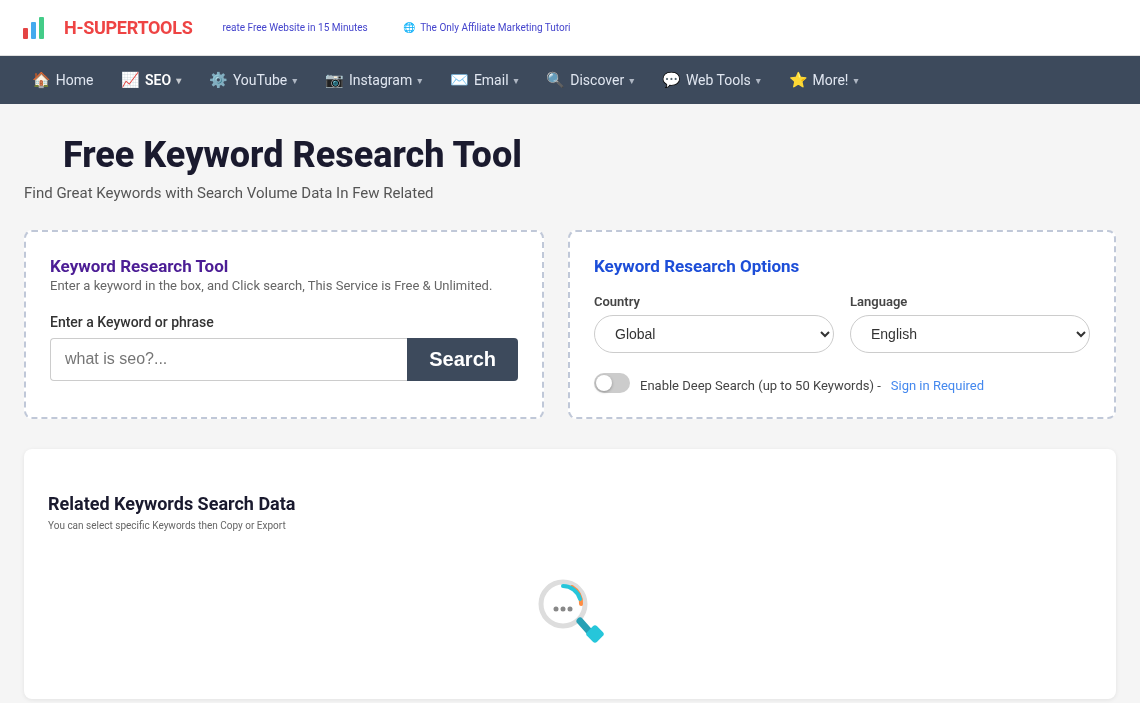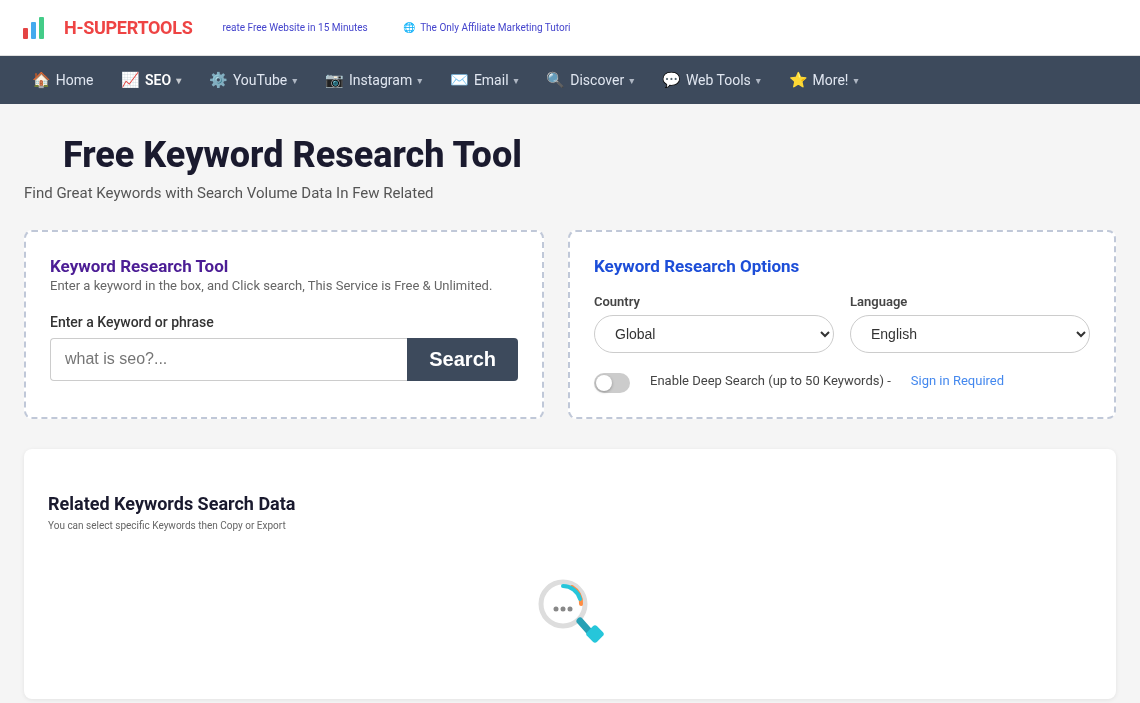--- a/index.html
+++ b/index.html
@@ -188,22 +188,22 @@
       padding: 9px 16px;
       font-size: 14px;
       color: #333;
       outline: none;
       background: #fff;
       cursor: pointer;
       appearance: auto;
     }
     .deep-search-row {
       display: flex;
-      align-items: flex-start;
-      gap: 20px;
+      align-items: flex-end;
+      gap: 10px;
       font-size: 13px;
       color: #444;
     }
     .toggle {
       width: 36px;
       height: 20px;
       background: #ccc;
       border-radius: 10px;
       position: relative;
       cursor: pointer;

